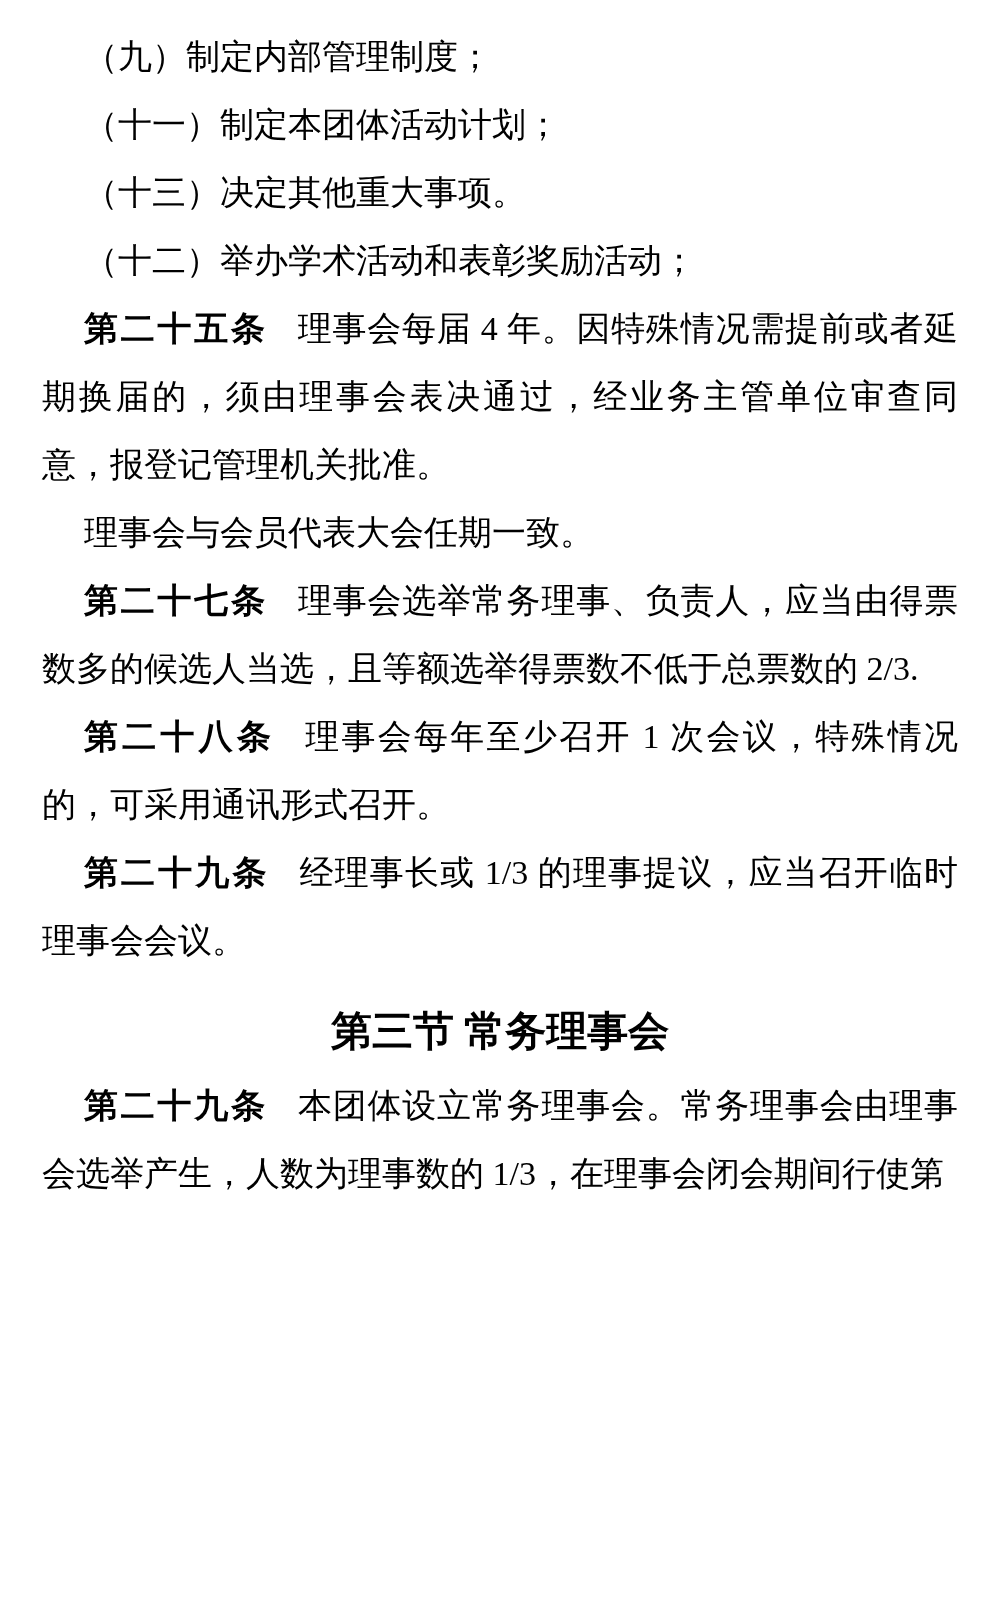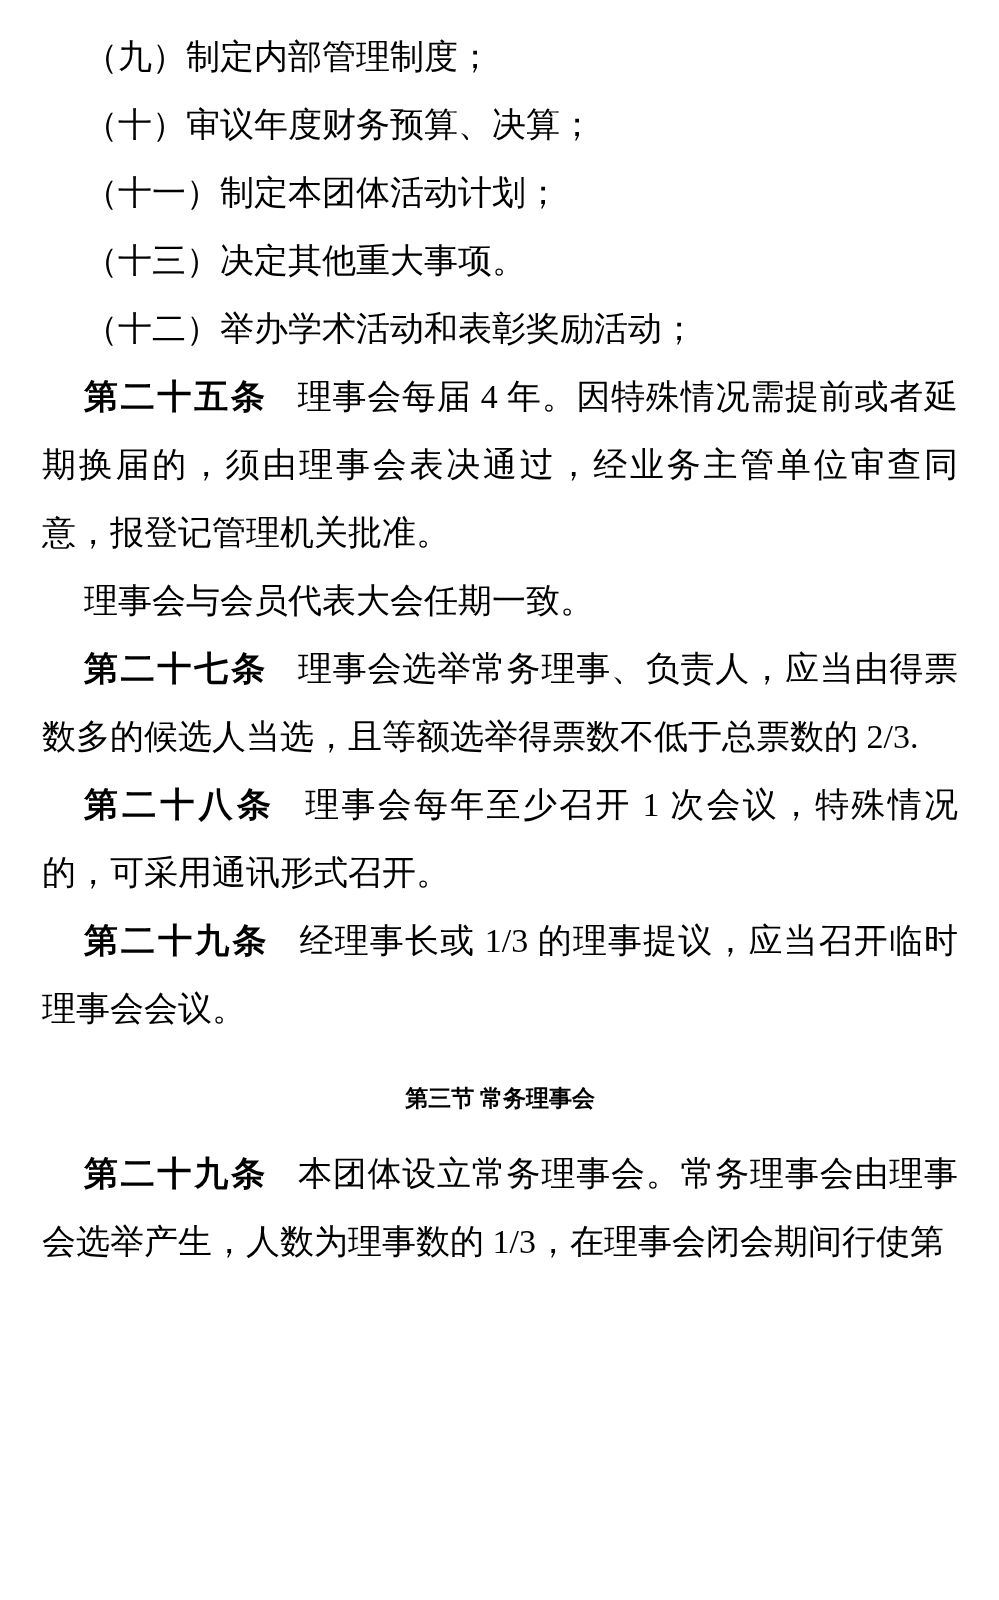--- a/index.html
+++ b/index.html
@@ -27,35 +27,34 @@
     text-indent: 42px;
     word-break: break-all;
   }
   .para .article-label {
     font-weight: bold;
     margin-right: 30px;
     letter-spacing: 2px;
   }
   .section-heading {
     margin: 22px 0 7px 0;
-    font-size: 23px;
+    font-size: 41px;
     line-height: 68px;
     font-weight: bold;
     text-align: center;
     text-indent: 0;
   }
 </style>
 </head>
 <body>
 
 <div class="page">
 
   <p class="para">（九）制定内部管理制度；</p>
 
-  <p class="para">（十）审议年度财务预算、决算；</p>
 
   <p class="para">（十一）制定本团体活动计划；</p>
 
   <p class="para">（十三）决定其他重大事项。</p>
 
   <p class="para">（十二）举办学术活动和表彰奖励活动；</p>
 
   <p class="para">
     <span class="article-label">第二十五条</span><span>理事会每届 4 年。因特殊情况需提前或者延期换届的，须由理事会表决通过，经业务主管单位审查同意，报登记管理机关批准。</span>
   </p>

